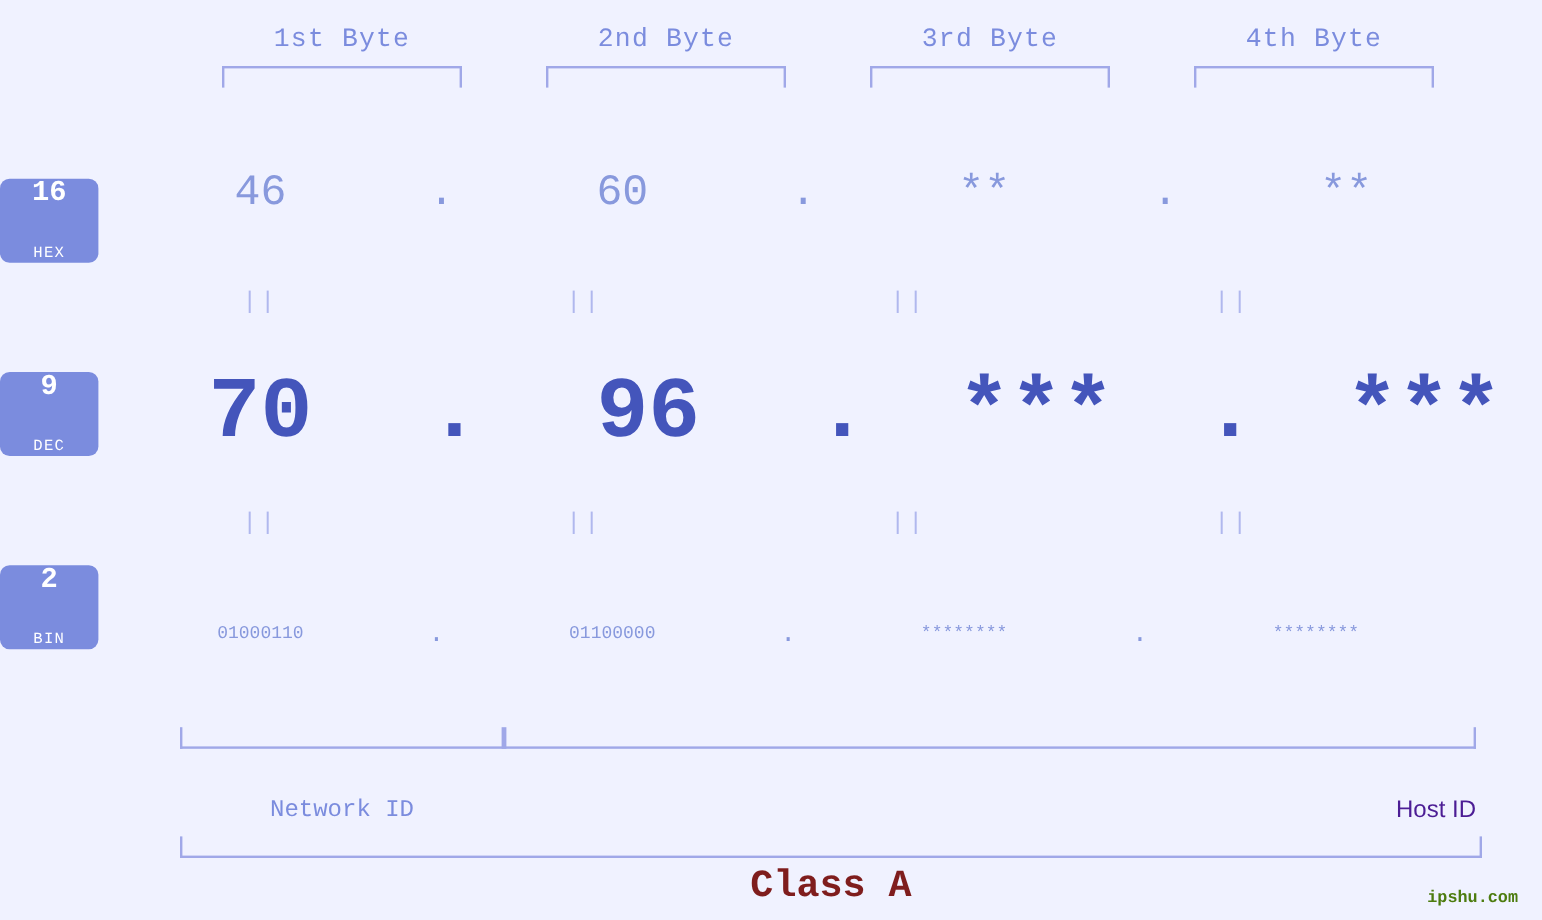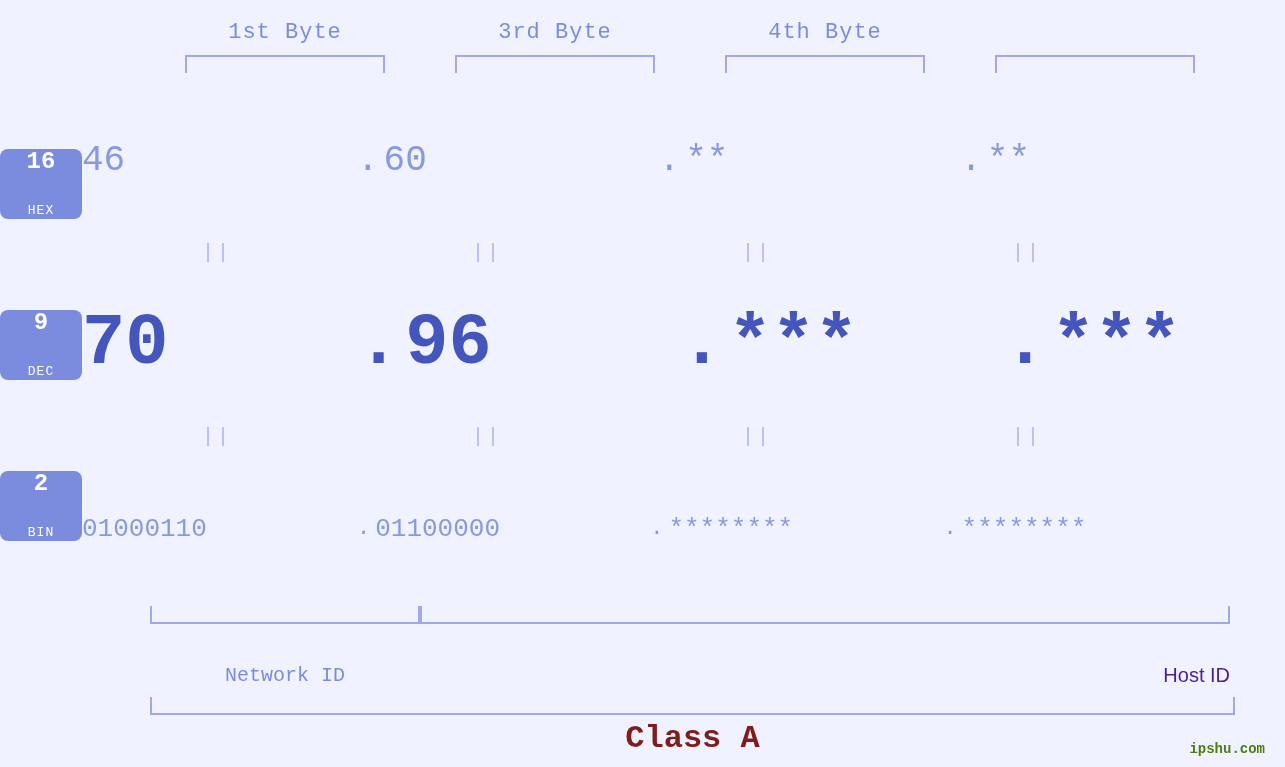--- a/index.html
+++ b/index.html
@@ -123,20 +123,21 @@
       flex-direction: row;
       align-items: center;
       flex: 1;
     }
 
     .cell {
       width: 270px;
       display: flex;
       flex-direction: row;
       align-items: center;
+      justify-content: center;
     }
 
     .cell-value {
       text-align: center;
       color: #5566cc;
       font-family: 'Courier New', Courier, monospace;
     }
 
     .cell-dot {
       color: #5566cc;
@@ -161,21 +162,21 @@
       font-weight: bold;
       color: #4455bb;
     }
     .row-dec .cell-dot {
       font-size: 72px;
       font-weight: bold;
       color: #4455bb;
     }
 
     .row-bin .cell-value {
-      font-size: 26px;
+      font-size: 15px;
       font-weight: 400;
       color: #8899dd;
     }
     .row-bin .cell-dot {
       font-size: 22px;
       color: #8899dd;
     }
 
     
     .separator-row {
@@ -281,20 +282,21 @@
       font-weight: bold;
     }
   </style>
 </head>
 <body>
 
 <div class="main-container">
 
   <div class="byte-headers">
     <div class="byte-header">1st Byte</div>
+    <div class="byte-header">2nd Byte</div>
     <div class="byte-header">3rd Byte</div>
     <div class="byte-header">4th Byte</div>
   </div>
 
   <div class="bracket-row">
     <div class="bracket-cell">
       <div class="bracket"></div>
     </div>
     <div class="bracket-cell">
       <div class="bracket"></div>

